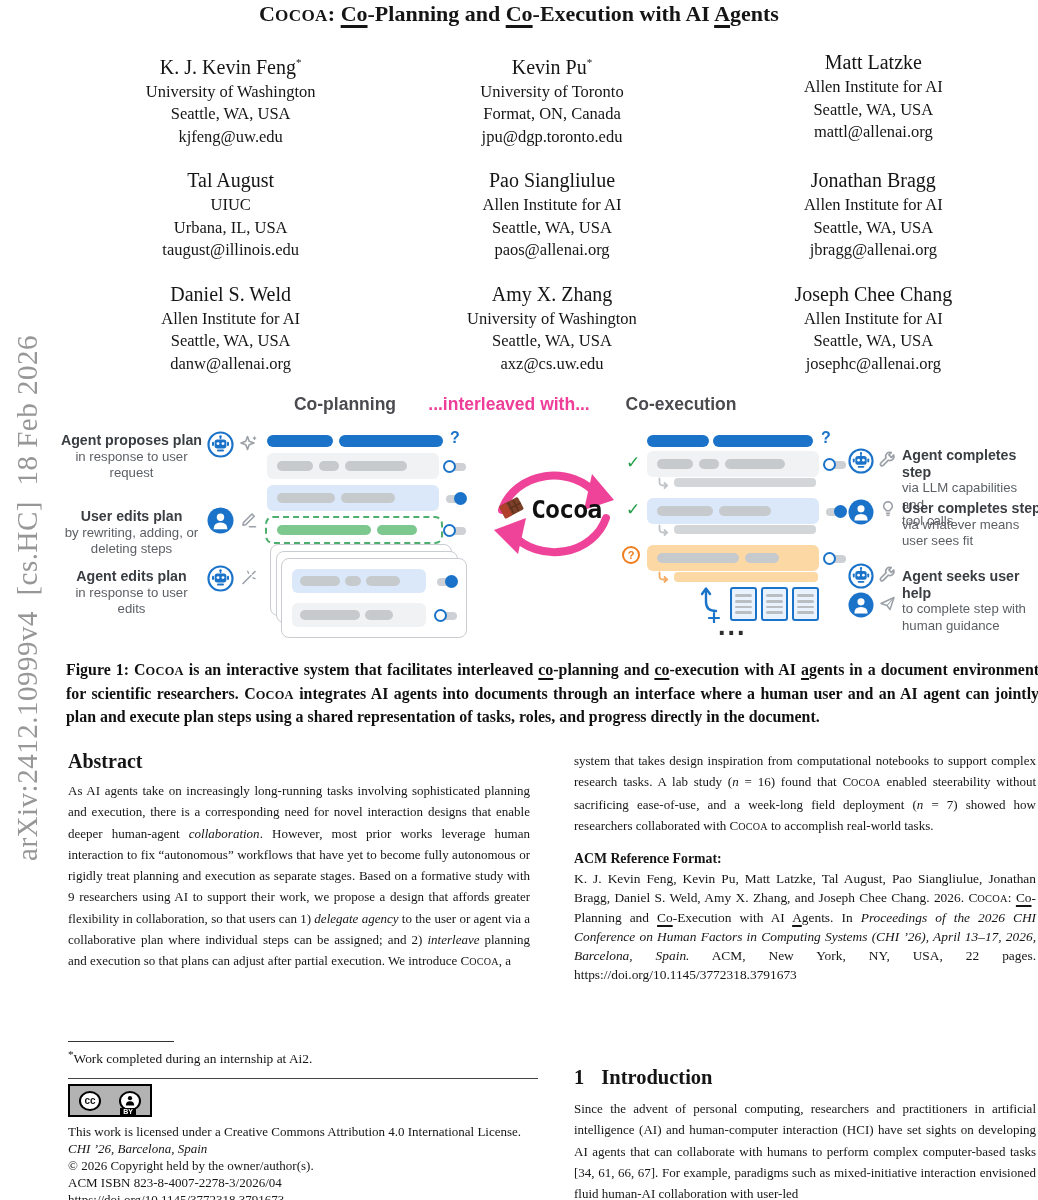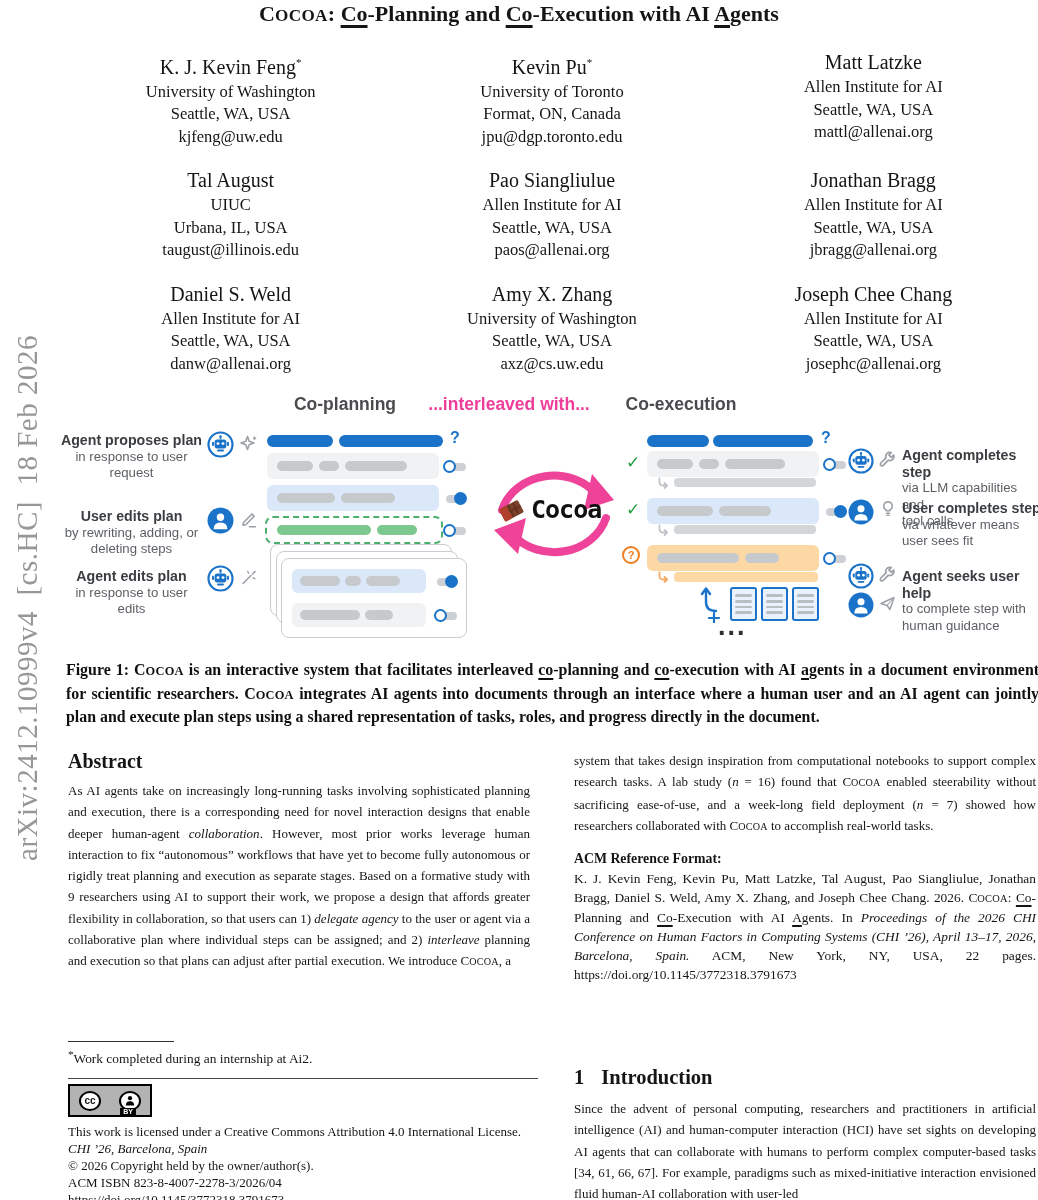--- a/index.html
+++ b/index.html
@@ -48,21 +48,21 @@
   .toggle.off .knob{left:0;background:#fff;border:2.5px solid #1a73c9;}
   .toggle.on  .knob{right:0;background:#1a73c9;}
   .check{position:absolute;color:#229e47;font-weight:700;font-size:17px;}
   .helpdot{position:absolute;width:18px;height:18px;border-radius:50%;border:2.5px solid #ef7d1e;box-sizing:border-box;
            color:#ef7d1e;font-weight:700;font-size:11px;display:flex;align-items:center;justify-content:center;background:#fff;}
   .card{position:absolute;background:#fff;border:1.5px solid #c9ccd0;border-radius:8px;}
   .scard{position:absolute;width:27px;height:34px;border:2px solid #1a73c9;background:#eaf3fd;border-radius:3px;
          box-sizing:border-box;display:flex;flex-direction:column;gap:3px;padding:5px 3px;}
   .scard .sl{height:3px;border-radius:1.5px;background:#b9bec3;}
   .dots{position:absolute;font-weight:700;font-size:27px;letter-spacing:2px;color:#2c2e31;line-height:8px;}
-  .logo{position:absolute;left:438px;top:107px;display:flex;align-items:flex-end;gap:6px;}
+  .logo{position:absolute;left:438px;top:107px;display:flex;align-items:flex-start;gap:6px;}
   .logo .lt{font-family:"DejaVu Sans Mono","Liberation Mono",monospace;font-weight:700;font-size:25px;color:#101010;letter-spacing:-1px;}
   
   .caption{position:absolute;top:659px;left:66px;width:973px;font-weight:700;font-size:15.9px;
            line-height:21.6px;text-align:justify;color:#101010;}
   .colL{position:absolute;top:750px;left:68px;width:462px;}
   .colR{position:absolute;top:750px;left:574px;width:462px;}
   .h-abstract{font-size:20px;font-weight:700;margin:0 0 7px 0;}
   .body-p{font-size:13px;line-height:21.3px;text-align:justify;margin:0;}
   .footnote{position:absolute;top:1041px;left:68px;width:462px;font-size:13.4px;}
   .fn-rule{width:106px;border-top:1.3px solid #333;margin-bottom:6px;}

